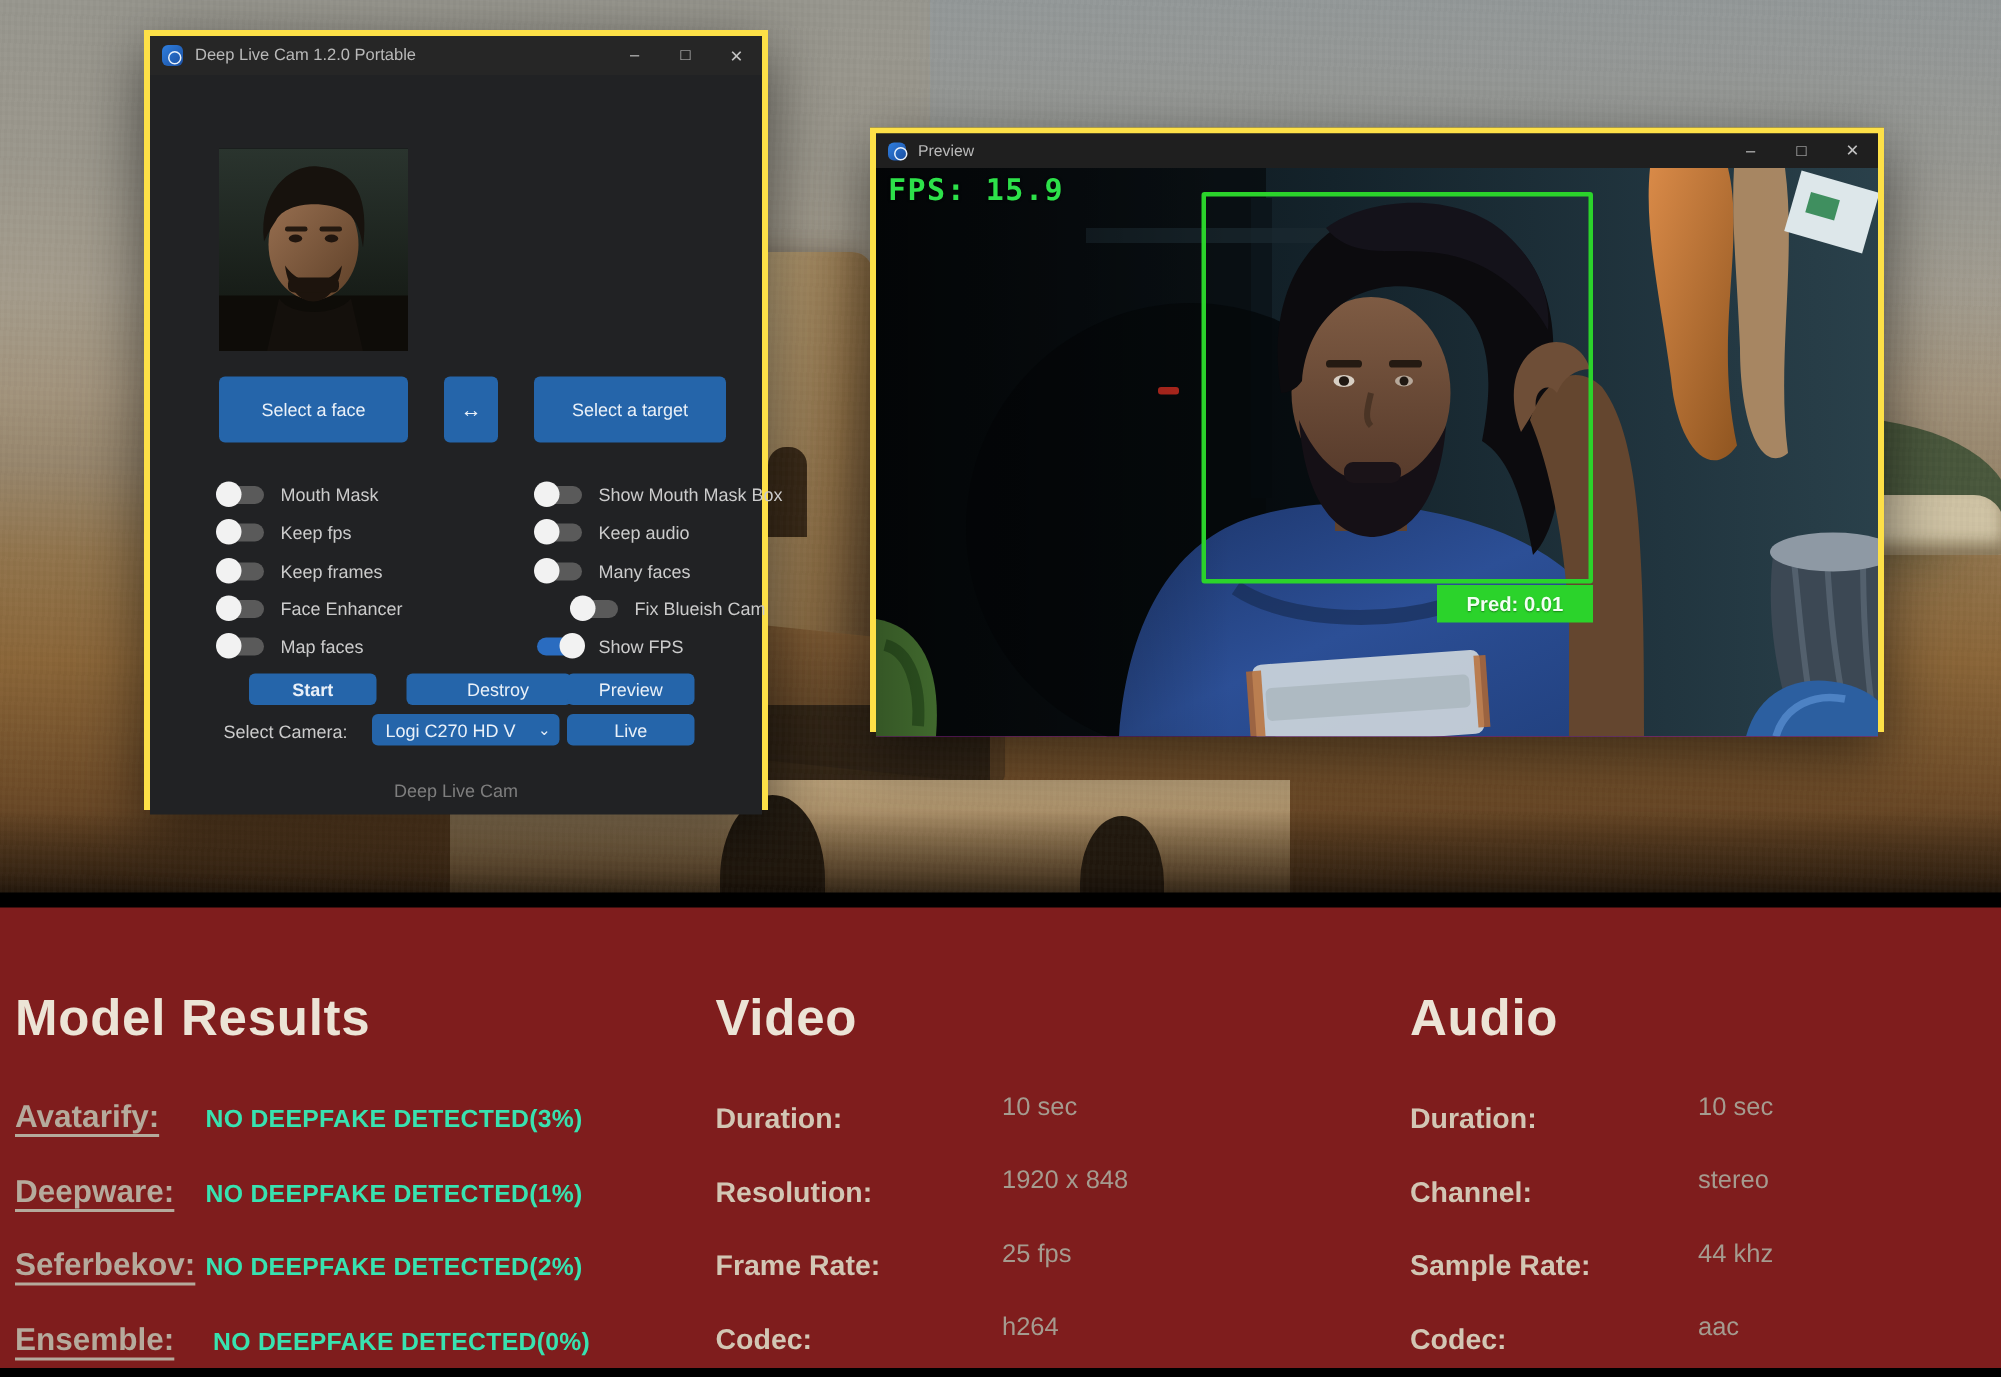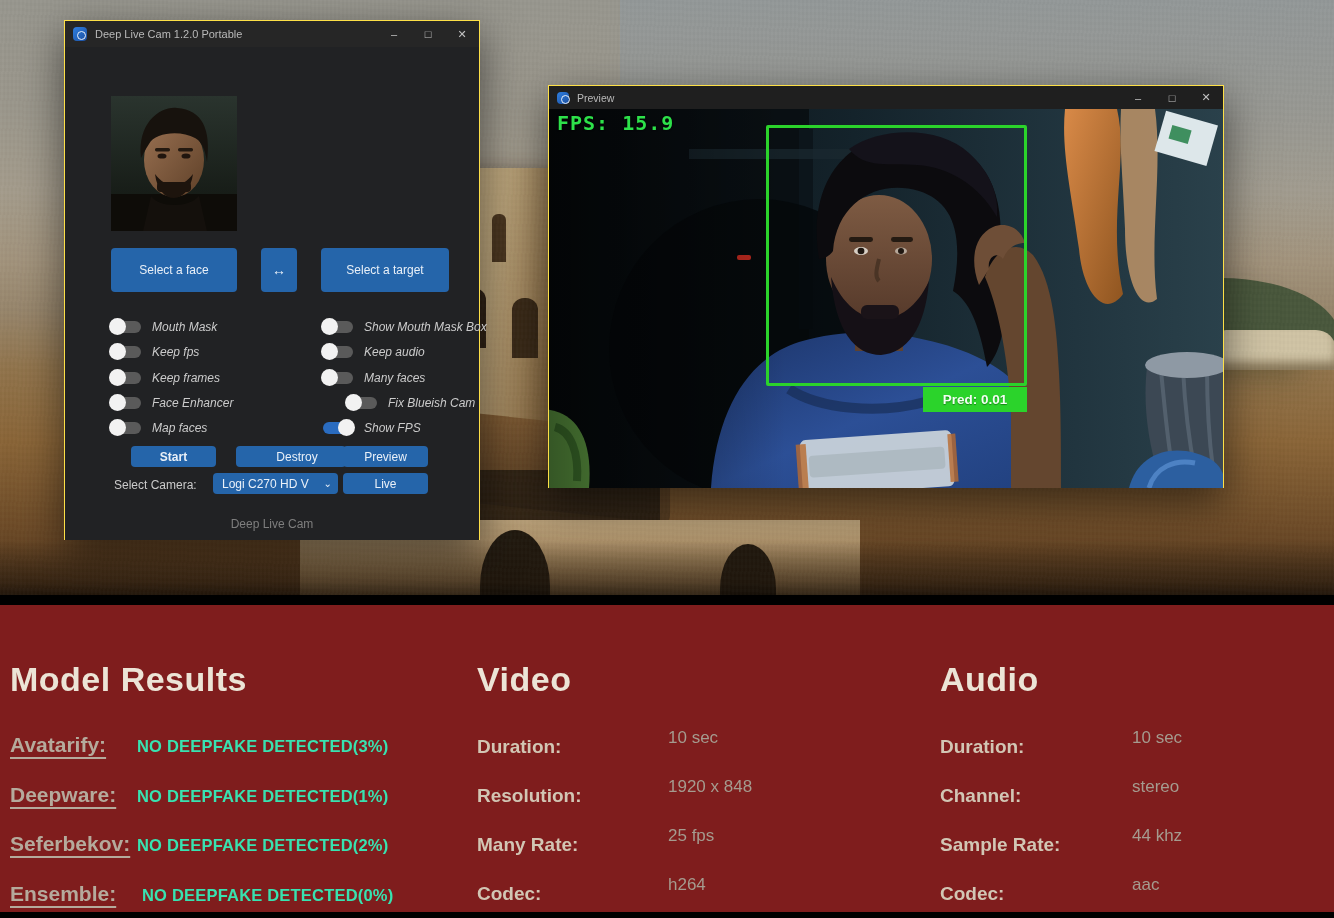--- a/index.html
+++ b/index.html
@@ -22,42 +22,42 @@
     box-shadow:52px 10px 0 #3a2a18, 26px -80px 0 -6px #4a3620; }
   .ruin-tower:after { content:""; position:absolute; left:-18px; top:-26px; width:60px; height:46px; background:#c3ad82; transform:skewY(-12deg); border-radius:4px; }
   .ruin-slope { position:absolute; left:410px; top:420px; width:260px; height:90px; background:linear-gradient(180deg,#7b5832,#523a20); transform:skewY(6deg); border-radius:8px; }
   .ruin-shadow { position:absolute; left:430px; top:470px; width:230px; height:70px; background:#241c12; opacity:.8; border-radius:10px; }
   .ruin-archwall { position:absolute; left:300px; top:520px; width:560px; height:80px; background:linear-gradient(180deg,#b89f78,#8a6a42); }
   .arch { position:absolute; width:70px; height:70px; background:#221a10; border-radius:50% 50% 0 0 / 80% 80% 0 0; bottom:0; }
   .terrain-dark { position:absolute; left:0; top:540px; width:1334px; height:60px; background:linear-gradient(180deg, rgba(40,26,12,0) 0%, rgba(30,20,10,.55) 70%, rgba(15,10,5,.8) 100%); }
   .sky-haze { position:absolute; left:620px; top:0; width:720px; height:260px; background:linear-gradient(180deg, rgba(143,153,160,.55), rgba(165,148,131,.0)); }
 
   
-  .window { position:absolute; background:#212224; border:1px solid #fde047; box-shadow:0 14px 40px rgba(0,0,0,.55); }
+  .window { position:absolute; background:#212224; border:4px solid #fde047; box-shadow:0 14px 40px rgba(0,0,0,.55);margin-left:32px; }
   .titlebar { height:26px; background:#262626; display:flex; align-items:center; padding:0 0 0 8px; }
   .app-ico { width:14px; height:14px; border-radius:4px; background:linear-gradient(135deg,#2f7fe0,#1b4fa0); position:relative; flex:0 0 auto; }
   .app-ico:after { content:""; position:absolute; left:3.5px; top:3.5px; width:7px; height:7px; border-radius:50%; border:1.6px solid #e8f1fb; }
   .titletext { font-size:11px; color:#b9b9b9; margin-left:8px; white-space:nowrap; }
   .wctrls { margin-left:auto; display:flex; height:100%; }
   .wbtn { width:34px; height:100%; display:flex; align-items:center; justify-content:center; color:#c2c2c2; font-size:11px; }
   .win-body { position:relative; }
 
   
   #dlc { left:64px; top:20px; width:416px; height:520px; }
   #dlc .win-body { height:493px; background:#212224; }
   .face-thumb { position:absolute; left:46px; top:49px; width:126px; height:135px; background:#101512; overflow:hidden; }
   .btn { position:absolute; background:#2565aa; color:#e9f0f8; font-size:12px; display:flex; align-items:center; justify-content:center; border-radius:4px; cursor:pointer; }
   .btn.big { top:201px; height:44px; }
   .toggles { position:absolute; left:0; top:270px; width:416px; }
   .trow { position:absolute; height:20px; display:flex; align-items:center; }
   .switch { width:30px; height:12px; border-radius:7px; background:#5a5a5a; position:relative; flex:0 0 auto; }
   .switch .knob { position:absolute; left:-2px; top:-3px; width:17px; height:17px; border-radius:50%; background:#f2f2f2; }
   .switch[data-state="on"] { background:#2a6cc0; }
   .switch[data-state="on"] .knob { left:15px; }
-  .tlabel { font-size:12px; color:#cbcbcb; margin-left:11px; white-space:nowrap;font-style:italic; }
+  .tlabel { font-size:12px; color:#cbcbcb; margin-left:11px; white-space:nowrap; }
   .btn.small { height:21px; font-size:12px; }
   .cam-label { position:absolute; left:49px; top:428px; font-size:12px; color:#cbcbcb; line-height:20px; }
   .dropdown { position:absolute; left:148px; top:426px; width:125px; height:21px; background:#2565aa; border-radius:4px; color:#eaf1f9; font-size:12px; display:flex; align-items:center; padding:0 6px 0 9px; }
   .dropdown .caret { margin-left:auto; font-size:10px; }
   .dlc-footer { position:absolute; left:0; top:470px; width:100%; text-align:center; font-size:12px; color:#7e7e7e; }
 
   
   #pv { left:548px; top:85px; width:676px; height:403px; }
   #pv .titlebar { height:23px; background:#1f1f1f; }
   #pv .win-body { height:379px; background:#a21caf; overflow:hidden; }
@@ -351,21 +351,21 @@
       <h2 style="left:0;">Video</h2>
       <div class="inforow" style="left:0; top:131px;">
         <span class="ilabel">Duration:</span>
         <span class="ivalue">10 sec</span>
       </div>
       <div class="inforow" style="left:0; top:180px;">
         <span class="ilabel">Resolution:</span>
         <span class="ivalue">1920 x 848</span>
       </div>
       <div class="inforow" style="left:0; top:229px;">
-        <span class="ilabel">Many Rate:</span>
+        <span class="ilabel">Frame Rate:</span>
         <span class="ivalue">25 fps</span>
       </div>
       <div class="inforow" style="left:0; top:278px;">
         <span class="ilabel">Codec:</span>
         <span class="ivalue">h264</span>
       </div>
     </div>
 
     <div class="col" id="col-audio" style="left:940px; width:394px;">
       <h2 style="left:0;">Audio</h2>

